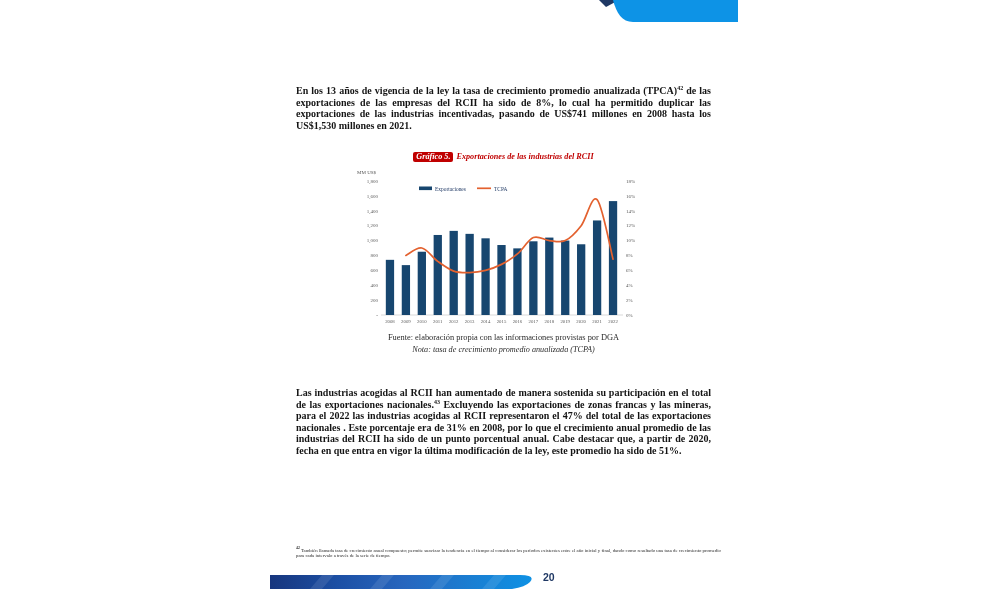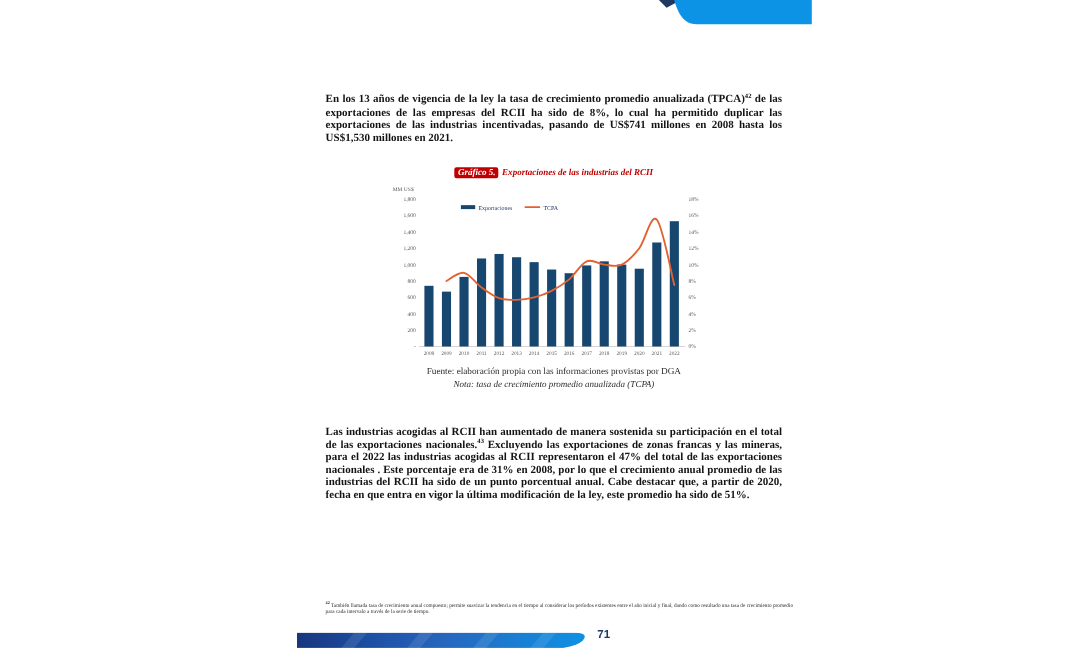--- a/index.html
+++ b/index.html
@@ -157,15 +157,15 @@
         </clipPath>
     </defs>
     <g clip-path="url(#footClip)">
       <rect x="0" y="0" width="268" height="14" fill="url(#footGrad)"></rect>
       <polygon points="52,0 64,0 52,14 40,14" fill="#ffffff" opacity="0.10"></polygon>
       <polygon points="112,0 124,0 112,14 100,14" fill="#ffffff" opacity="0.10"></polygon>
       <polygon points="172,0 184,0 172,14 160,14" fill="#ffffff" opacity="0.10"></polygon>
       <polygon points="224,0 236,0 224,14 212,14" fill="#ffffff" opacity="0.10"></polygon>
     </g>
   </svg>
-  <div class="page-number">71</div>
+  <div class="page-number">20</div>
 
 </div>
 
 </body></html>

